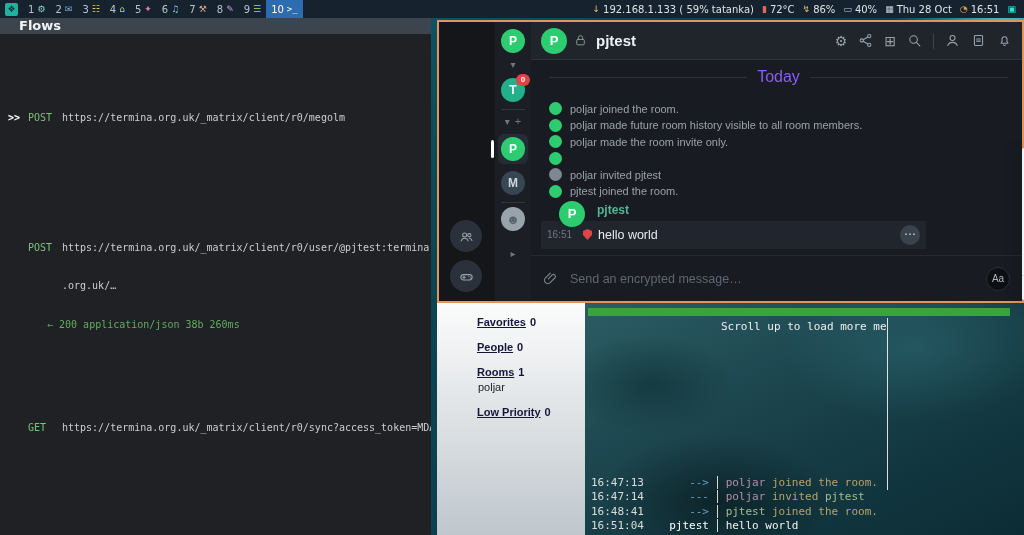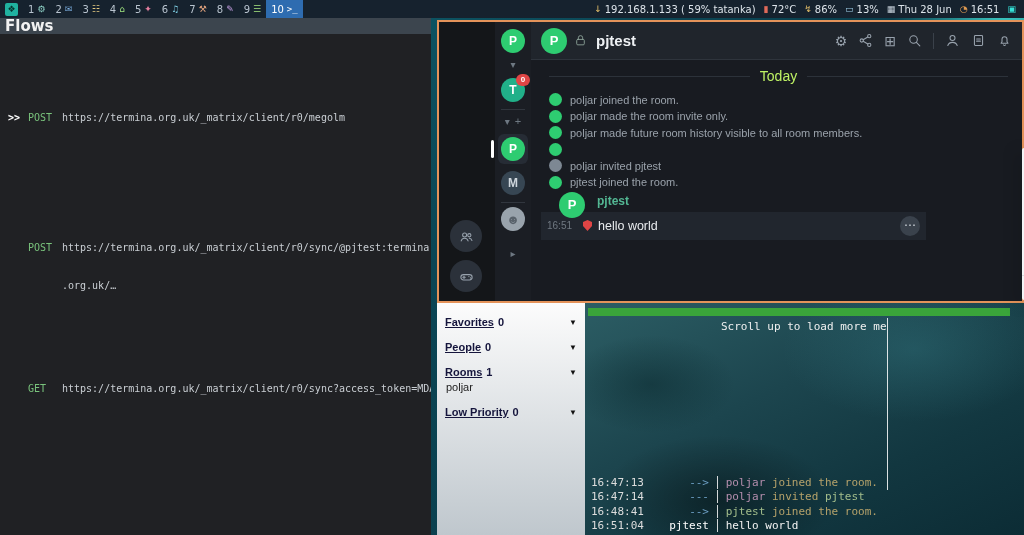--- a/index.html
+++ b/index.html
@@ -18,22 +18,22 @@
   .ws.active{background:var(--ws-active,#2e6cb0);color:#fff;}
   .ws-icon{font-size:9px;}
   .ws.active .ws-icon{font-family:"DejaVu Sans Mono",monospace;}
   .status{margin-left:auto;display:flex;align-items:center;gap:8px;padding-right:5px;color:#dde4ea;}
   .seg{display:flex;gap:3px;align-items:center;}
   .seg-icon{font-size:9px;}
 
   
   .mitm{position:absolute;left:0;top:18px;width:431px;height:517px;background:#202124;overflow:hidden;
     font-family:"DejaVu Sans Mono",monospace;z-index:5;}
-  .mitm-header{height:16px;background:#3c454e;color:#f2f2f2;font-size:15px;font-weight:bold;line-height:16px;
-    padding-left:5px;font-family:"DejaVu Sans",sans-serif;}
+  .mitm-header{height:16px;background:#3c454e;color:#f2f2f2;font-size:13px;font-weight:bold;line-height:16px;
+    padding-left:19px;font-family:"DejaVu Sans",sans-serif;}
   .flows{font-size:10px;line-height:12.9px;white-space:pre;color:#c9ced3;padding-top:1px;overflow:hidden;height:500px;}
   .fline{padding-left:8px;display:flex;overflow:hidden;}
   .mk{display:inline-block;width:20px;color:#fff;font-weight:bold;flex:none;}
   .method{display:inline-block;width:34px;color:#79c37c;flex:none;}
   .furl{color:#c9ced3;}
   .fcont{padding-left:62px;color:#c9ced3;}
   .fresp{padding-left:47px;color:var(--resp-green,#5fae5f);}
 
   
   .elwin{position:absolute;left:437px;top:20px;width:587px;height:283px;background:#181b21;
@@ -64,21 +64,21 @@
     display:flex;align-items:center;padding:0 10px;gap:7px;box-sizing:border-box;}
   .hdr-avatar{width:26px;height:26px;font-size:13px;}
   .hdr-title{color:#eef1f4;font-size:15px;font-weight:bold;margin-left:2px;}
   .hdr-icons{margin-left:auto;display:flex;align-items:center;gap:11px;}
   .hdr-divider{width:1px;height:16px;background:#3a414a;}
   .glyph-icon{color:#98a2ad;font-size:14px;line-height:14px;}
   .svgicon{width:15px;height:15px;stroke:#98a2ad;fill:none;stroke-width:1.7;stroke-linecap:round;stroke-linejoin:round;display:block;}
   .lock-svg{width:13px;height:13px;stroke:#8aa096;}
 
   .el-timeline{position:absolute;left:0;right:0;top:38px;bottom:46px;padding-left:18px;overflow:hidden;}
-  .day-divider{display:flex;align-items:center;gap:10px;color:#bef264;font-size:14px;margin:8px 14px 9px 0;}
+  .day-divider{display:flex;align-items:center;gap:10px;color:#8b5cf6;font-size:16px;margin:8px 14px 16px 0;}
   .day-divider::before,.day-divider::after{content:"";flex:1;border-top:1px solid #2c323a;}
   .ev{display:flex;align-items:center;gap:8px;margin-bottom:3.5px;}
   .ev-dot{width:13px;height:13px;border-radius:50%;flex:none;background:#2ecc71;}
   .ev-text{color:#9aa2ab;font-size:11px;white-space:nowrap;}
   .msg-block{position:relative;margin-top:5px;margin-left:-8px;margin-right:96px;}
   .msg-avatar{position:absolute;left:18px;top:-2px;width:26px;height:26px;font-size:13px;}
   .msg-sender{margin-left:56px;font-size:12px;font-weight:bold;color:var(--sender,#53b793);}
   .msg-row{margin-top:4px;background:#21262e;display:flex;align-items:center;padding:4px 6px;}
   .msg-time{width:36px;font-size:10px;color:#6f7881;flex:none;}
   .shield-icon{width:9px;height:11px;background:var(--red,#e04545);margin-right:6px;flex:none;
@@ -96,21 +96,21 @@
     display:flex;align-items:center;justify-content:center;border:1px solid #2a2f37;box-sizing:border-box;}
 
   .ctx-menu{position:absolute;left:491px;top:126px;right:-2px;background:#f2f3f5;border-radius:4px 0 0 4px;
     box-shadow:-3px 4px 14px rgba(0,0,0,.55);padding:5px 0;z-index:9;}
   .menu-item{font-size:11.5px;color:#2f3338;padding:2.5px 12px;white-space:nowrap;overflow:hidden;}
   .menu-item.link{color:var(--link,#3078d7);text-decoration:underline;}
   .menu-item.divider{border-top:1px solid #d9dbde;margin-top:3px;padding-top:4.5px;}
 
   
   .quat{position:absolute;left:437px;top:303px;width:587px;height:232px;z-index:8;}
-  .q-roomlist{position:absolute;left:0;top:0;bottom:0;width:148px;background:linear-gradient(#fcfcfc,#bfc7cd);}
+  .q-roomlist{position:absolute;left:0;top:0;bottom:0;width:148px;background:linear-gradient(#fcfcfc,#bfc7cd);padding-left:32px;}
   .sect{display:flex;align-items:center;margin:13px 8px 0;font-size:11px;font-weight:bold;color:#15153c;}
   .sect-label{text-decoration:underline;}
   .sect-count{margin-left:4px;}
   .sect-arrow{margin-left:auto;font-size:8px;color:#111;}
   .sect-room{font-size:11px;color:#222;margin:3px 8px 0 9px;}
   .sect-room:empty{display:none;}
   .q-chat{position:absolute;left:148px;right:0;top:0;bottom:0;overflow:hidden;
     font-family:"DejaVu Sans Mono",monospace;
     background:
       radial-gradient(180px 100px at 30% 85%, rgba(0,0,0,.4), rgba(0,0,0,0) 65%),
@@ -198,26 +198,26 @@
           <span class="seg-text">72°C</span>
         </span>
 
         <span class="seg">
           <span class="seg-icon" style="color: rgb(229, 192, 106);">↯</span>
           <span class="seg-text">86%</span>
         </span>
 
         <span class="seg">
           <span class="seg-icon" style="color: rgb(159, 208, 232);">▭</span>
-          <span class="seg-text">13%</span>
+          <span class="seg-text">40%</span>
         </span>
 
         <span class="seg">
           <span class="seg-icon" style="color: rgb(200, 210, 220);">▦</span>
-          <span class="seg-text">Thu 28 Jun</span>
+          <span class="seg-text">Thu 28 Oct</span>
         </span>
 
         <span class="seg">
           <span class="seg-icon" style="color: rgb(224, 154, 80);">◔</span>
           <span class="seg-text">16:51</span>
         </span>
 
         <span class="seg">
           <span class="seg-icon" style="color: rgb(53, 224, 214);">▣</span>
           <span class="seg-text"></span>
@@ -229,22 +229,23 @@
     <div class="mitm-header">Flows</div>
     <div class="flows">
       
     
         <div class="flow">
           <div class="fline"><span class="mk">&gt;&gt;</span><span class="method">POST</span><span class="furl">https://termina.org.uk/_matrix/client/r0/megolm</span></div>
           <div class="fcont furl"></div>
         </div>
       
         <div class="flow">
-          <div class="fline"><span class="mk"></span><span class="method">POST</span><span class="furl">https://termina.org.uk/_matrix/client/r0/sync/@pjtest:termina</span></div>
+          <div class="fline"><span class="mk"></span><span class="method">POST</span><span class="furl">https://termina.org.uk/_matrix/client/r0/user/@pjtest:termina</span></div>
           <div class="fcont furl">.org.uk/…</div>
+          <div class="fresp">← 200 application/json 38b 260ms</div>
         </div>
       
         <div class="flow">
           <div class="fline"><span class="mk"></span><span class="method">GET</span><span class="furl">https://termina.org.uk/_matrix/client/r0/sync?access_token=MDA</span></div>
           
         </div>
       
         
       
         
@@ -370,26 +371,26 @@
         <div class="day-divider">Today</div>
         <div>
 
             <div class="ev">
               <span class="ev-dot" style="background: rgb(46, 204, 113);"></span>
               <span class="ev-text">poljar joined the room.</span>
             </div>
 
             <div class="ev">
               <span class="ev-dot" style="background: rgb(46, 204, 113);"></span>
-              <span class="ev-text">poljar made the room invite only.</span>
+              <span class="ev-text">poljar made future room history visible to all room members.</span>
             </div>
 
             <div class="ev">
               <span class="ev-dot" style="background: rgb(46, 204, 113);"></span>
-              <span class="ev-text">poljar made future room history visible to all room members.</span>
+              <span class="ev-text">poljar made the room invite only.</span>
             </div>
 
             <div class="ev">
               <span class="ev-dot" style="background: rgb(46, 204, 113);"></span>
             </div>
 
             <div class="ev">
               <span class="ev-dot" style="background: rgb(125, 136, 147);"></span>
               <span class="ev-text">poljar invited pjtest</span>
             </div>
@@ -405,20 +406,29 @@
           <div class="msg-sender">pjtest</div>
           <div class="msg-row">
             <span class="msg-time">16:51</span>
             <span class="shield-icon"></span>
             <span class="msg-text">hello world</span>
             <span class="msg-options">⋯</span>
           </div>
         </div>
       </div>
 
+      <div class="el-composer">
+        <span>
+            <svg class="svgicon" style="stroke:#7f8893" viewBox="0 0 24 24">
+              <path d="M8.5 12.5l6.2-6.2a3.2 3.2 0 0 1 4.5 4.5l-7.8 7.8a5.3 5.3 0 0 1-7.5-7.5l7.8-7.8"></path>
+            </svg>
+          </span>
+        <input class="composer-input" readonly="" placeholder="Send an encrypted message…" style="">
+        <span class="format-btn">Aa</span>
+      </div>
 
       <div class="ctx-menu">
 
           <div class="menu-item">Remove</div>
 
           <div class="menu-item">Forward Message</div>
 
           <div class="menu-item">View Source</div>
 
           <div class="menu-item">View Decrypted Source</div>

